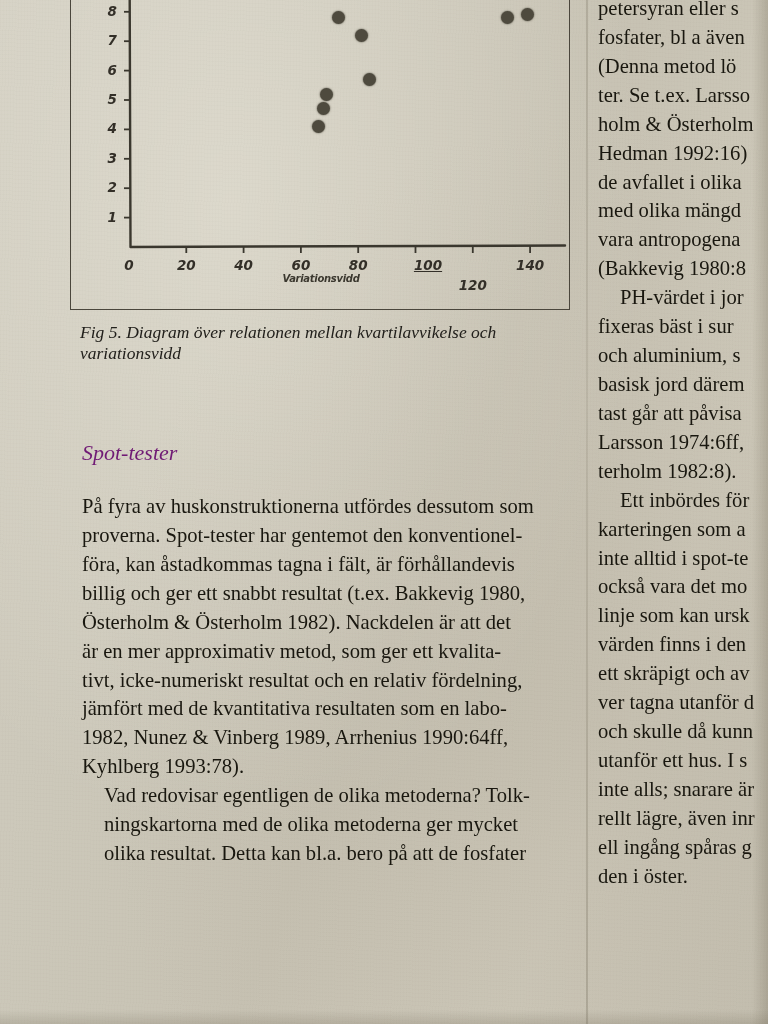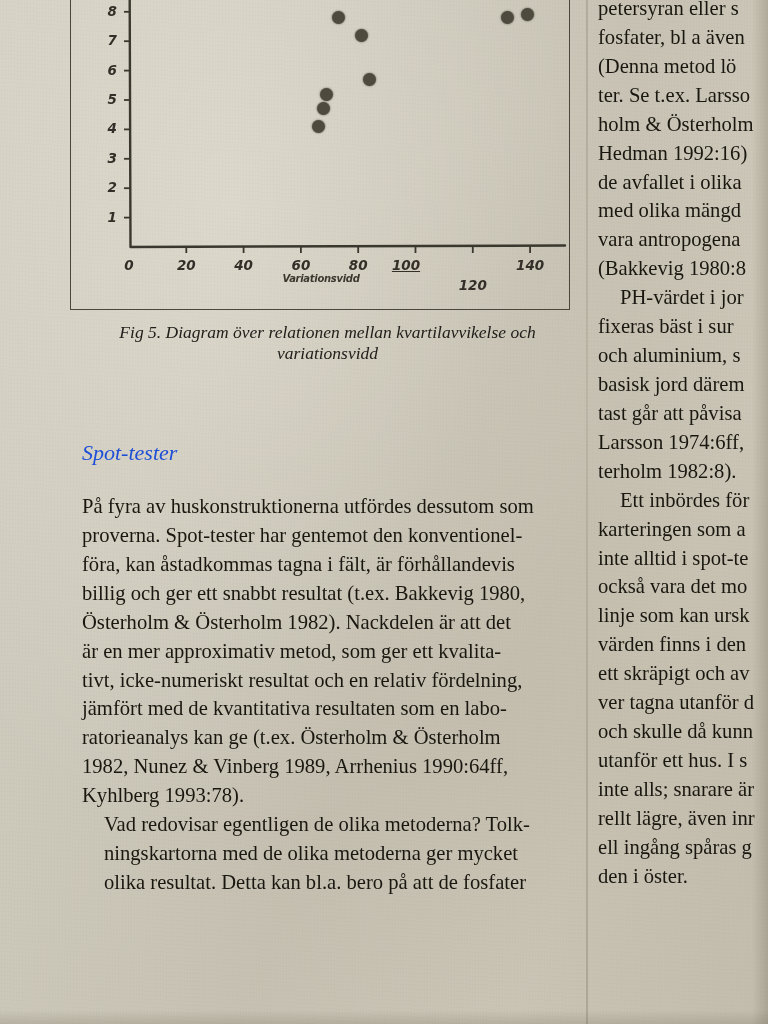--- a/index.html
+++ b/index.html
@@ -98,35 +98,34 @@
   #caption {
     position: absolute;
     left: 80px;
     top: 322px;
     width: 495px;
     font-family: "Liberation Serif", serif;
     font-style: italic;
     font-size: 17.5px;
     line-height: 1.22;
     color: #22201c;
-    text-align: center;
   }
 
   
   #left-col {
     position: absolute;
     left: 82px;
     top: 440px;
     width: 492px;
   }
   .section-heading {
     font-family: "Liberation Serif", serif;
     font-style: italic;
     font-size: 22px;
-    color: #1d4ed8;
+    color: #701a75;
     margin: 0 0 26px 0;
     font-weight: 400;
   }
   .body-par {
     font-family: "Liberation Serif", serif;
     font-size: 20.6px;
     line-height: 1.405;
     color: #19170f;
     margin: 0;
     text-align: justify;
@@ -203,21 +202,21 @@
         <div class="tick-text ytick-text" style="left: 18px; top: 185.4px;">4</div>
         <div class="tick-text ytick-text" style="left: 18px; top: 156px;">5</div>
         <div class="tick-text ytick-text" style="left: 18px; top: 126.6px;">6</div>
         <div class="tick-text ytick-text" style="left: 18px; top: 97.2px;">7</div>
         <div class="tick-text ytick-text" style="left: 18px; top: 67.8px;">8</div>
         <div class="tick-text xtick-text" style="left: 38px; top: 322px;">0</div>
         <div class="tick-text xtick-text" style="left: 95.2973px; top: 322px;">20</div>
         <div class="tick-text xtick-text" style="left: 152.595px; top: 322px;">40</div>
         <div class="tick-text xtick-text" style="left: 209.892px; top: 322px;">60</div>
         <div class="tick-text xtick-text" style="left: 267.189px; top: 322px;">80</div>
-        <div class="tick-text xtick-text" style="left: 315px; top: 322px; text-decoration: underline;">100</div>
+        <div class="tick-text xtick-text" style="left: 337px; top: 322px; text-decoration: underline;">100</div>
         <div class="tick-text xtick-text" style="left: 381.784px; top: 342px;">120</div>
         <div class="tick-text xtick-text" style="left: 439.081px; top: 322px;">140</div>
       </div>
     <div id="dot-layer">
         <div class="dot" title="66, 4.1" style="background: rgb(78, 74, 62); left: 240.581px; top: 184.96px;"></div>
         <div class="dot" title="68, 4.7" style="background: rgb(78, 74, 62); left: 246.311px; top: 167.32px;"></div>
         <div class="dot" title="69, 5.2" style="background: rgb(78, 74, 62); left: 249.176px; top: 152.62px;"></div>
         <div class="dot" title="73, 7.8" style="background: rgb(78, 74, 62); left: 260.635px; top: 76.18px;"></div>
         <div class="dot" title="81, 7.2" style="background: rgb(78, 74, 62); left: 283.554px; top: 93.82px;"></div>
         <div class="dot" title="84, 5.7" style="background: rgb(78, 74, 62); left: 292.149px; top: 137.92px;"></div>
@@ -234,21 +233,20 @@
   <div class="section-heading">Spot-tester</div>
   <p class="body-par" id="par1">
       <span class="ln">På fyra av huskonstruktionerna utfördes dessutom som</span>
       <span class="ln">proverna. Spot-tester har gentemot den konventionel-</span>
       <span class="ln">föra, kan åstadkommas tagna i fält, är förhållandevis</span>
       <span class="ln">billig och ger ett snabbt resultat (t.ex. Bakkevig 1980,</span>
       <span class="ln">Österholm &amp; Österholm 1982). Nackdelen är att det</span>
       <span class="ln">är en mer approximativ metod, som ger ett kvalita-</span>
       <span class="ln">tivt, icke-numeriskt resultat och en relativ fördelning,</span>
       <span class="ln">jämfört med de kvantitativa resultaten som en labo-</span>
-      <span class="ln">ratorieanalys kan ge (t.ex. Österholm &amp; Österholm</span>
       <span class="ln">1982, Nunez &amp; Vinberg 1989, Arrhenius 1990:64ff,</span>
       <span class="ln">Kyhlberg 1993:78).</span>
     </p>
   <p class="body-par indent" id="par2" style="margin-top:0;">
       <span class="ln" style="text-indent: 22px;">Vad redovisar egentligen de olika metoderna? Tolk-</span>
       <span class="ln">ningskartorna med de olika metoderna ger mycket</span>
       <span class="ln">olika resultat. Detta kan bl.a. bero på att de fosfater</span>
     </p>
 </div>
 

